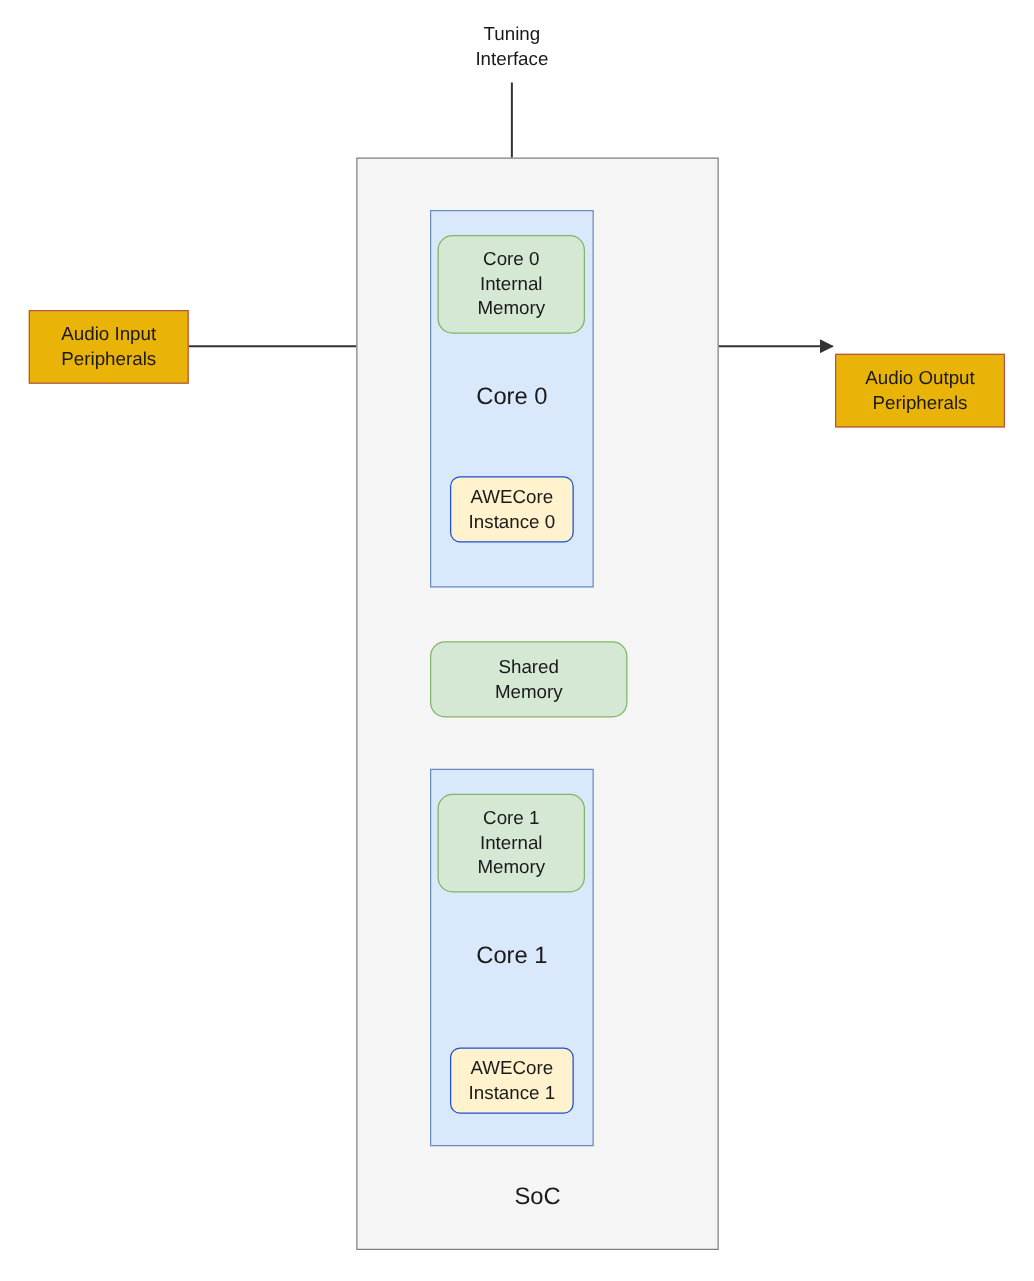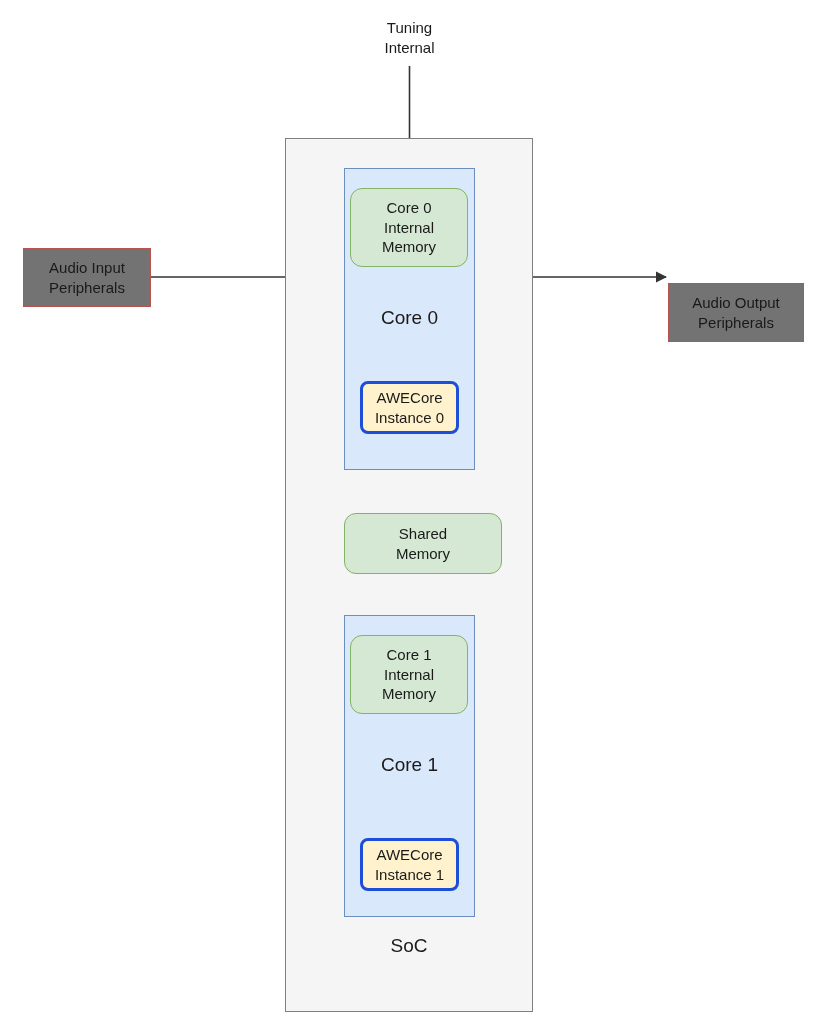--- a/index.html
+++ b/index.html
@@ -29,28 +29,28 @@
     line-height: 1.3;
   }
   .node-label {
     display: block;
     white-space: pre-line;
   }
 
   
   #soc-container {
     left: 285px;
-    top: 138px;
-    width: 248px;
+    top: 126px;
+    width: 290px;
     height: 874px;
     background: #f5f5f5;
     border: 1px solid #808080;
     align-items: flex-end;
     justify-content: center;
-    padding-bottom: 52px;
+    padding-bottom: 28px;
     font-size: 19px;
   }
 
   
   .core-block {
     background: #dae8fc;
     border: 1px solid #6c8ebf;
     font-size: 19px;
     align-items: center;
     justify-content: center;
@@ -65,30 +65,30 @@
     border-radius: 12px;
     font-size: 15px;
   }
   #core0-internal-memory { left: 350px; top: 188px; width: 118px; height: 79px; }
   #core1-internal-memory { left: 350px; top: 635px; width: 118px; height: 79px; }
   #shared-memory         { left: 344px; top: 513px; width: 158px; height: 61px; }
 
   
   .awecore-block {
     background: #fff2cc;
-    border: 3px solid #1d4ed8;
+    border: 1px solid #1d4ed8;
     border-radius: 8px;
     font-size: 15px;
   }
   #awecore-instance-0 { left: 360px; top: 381px; width: 99px; height: 53px; }
   #awecore-instance-1 { left: 360px; top: 838px; width: 99px; height: 53px; }
 
   
   .peripheral-block {
-    background: #737373;
+    background: #eab308;
     border: 1px solid #b85450;
     font-size: 15px;
   }
   #audio-input-peripherals  { left: 23px;  top: 248px; width: 128px; height: 59px; }
   #audio-output-peripherals { left: 668px; top: 248px; width: 136px; height: 59px; margin-top: 35px; }
 
   
   .core-title {
     position: absolute;
     width: 131px;
@@ -145,21 +145,21 @@
     <line class="conn-line" x1="151" y1="277" x2="342" y2="277" marker-end="url(#arrow-end)"></line>
 
     <line class="conn-line" x1="475" y1="277" x2="666" y2="277" marker-end="url(#arrow-end)"></line>
 
     <line class="conn-line" x1="409.5" y1="472" x2="409.5" y2="511" marker-start="url(#arrow-start)" marker-end="url(#arrow-end)"></line>
 
     <line class="conn-line" x1="409.5" y1="576" x2="409.5" y2="613" marker-start="url(#arrow-start)" marker-end="url(#arrow-end)"></line>
   </svg>
 
   <div id="tuning-interface-label">Tuning
-Internal</div>
+Interface</div>
 
   <div class="node" id="soc-container">
     <span class="node-label">SoC</span>
   </div>
 
   <div class="node core-block" id="core0-block"></div>
   <div class="core-title" id="core0-title">Core 0</div>
 
   <div class="node memory-block" id="core0-internal-memory">
     <span class="node-label">Core 0

